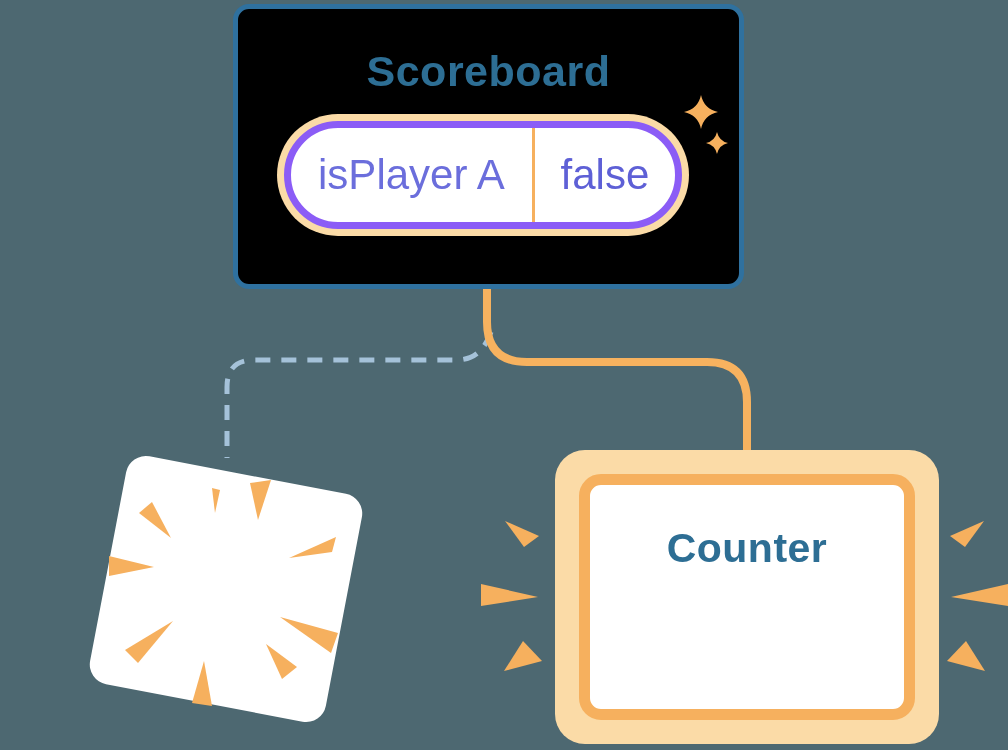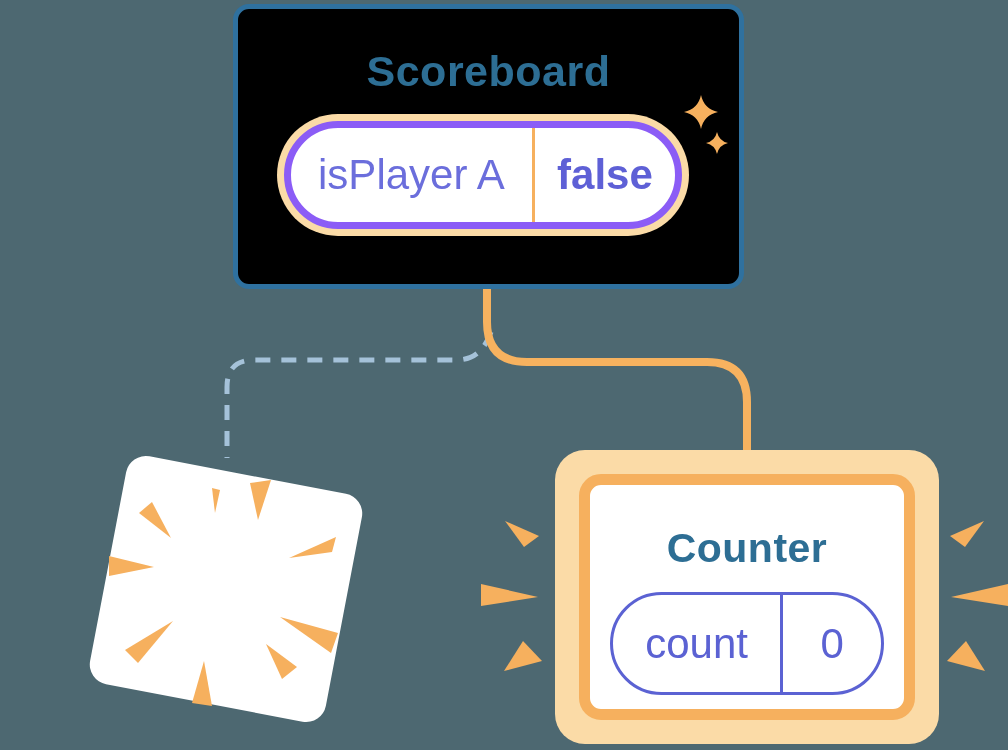--- a/index.html
+++ b/index.html
@@ -27,21 +27,21 @@
     background:#fbdba7;border-radius:61px;padding:7px;box-sizing:border-box;
   }
   .pill-ring{
     width:100%;height:100%;box-sizing:border-box;
     background:#ffffff;border:7px solid #8b5cf6;border-radius:54px;
     display:flex;overflow:hidden;
   }
   .pill-cell{display:flex;align-items:center;justify-content:center;}
   .pill-key{width:63.5%;border-right:3px solid #f6b05e;box-sizing:border-box;
     font-size:42px;color:#6b6edc;}
-  .pill-value{flex:1;font-size:42px;font-weight:700;color:#5e60d6;}
+  .pill-value{flex:1;font-size:42px;font-weight:400;color:#5e60d6;}
 
   
   .destroyed{
     position:absolute;left:106px;top:473px;width:240px;height:232px;
     background:#ffffff;border-radius:20px;
     transform:rotate(10.8deg);
   }
 
   
   .counter{
@@ -80,24 +80,20 @@
         <div class="pill-cell pill-value">false</div>
       </div>
     </div>
   </div>
 
   <div class="destroyed"></div>
 
   <div class="counter">
     <div class="counter-ring">
       <div class="card-title">Counter</div>
-      <div class="count-pill">
-        <div class="count-key">count</div>
-        <div class="count-value">0</div>
-      </div>
     </div>
   </div>
 
   <svg class="layer" width="1008" height="750" viewBox="0 0 1008 750">
     <g fill="#f6b05e">
 
       <g>
         <path d="M701 95 Q704 109 718 112 Q704 115 701 129 Q698 115 684 112 Q698 109 701 95 Z"></path>
         <path d="M717 132 Q719 141 728 143 Q719 145 717 154 Q715 145 706 143 Q715 141 717 132 Z"></path>
       </g>

